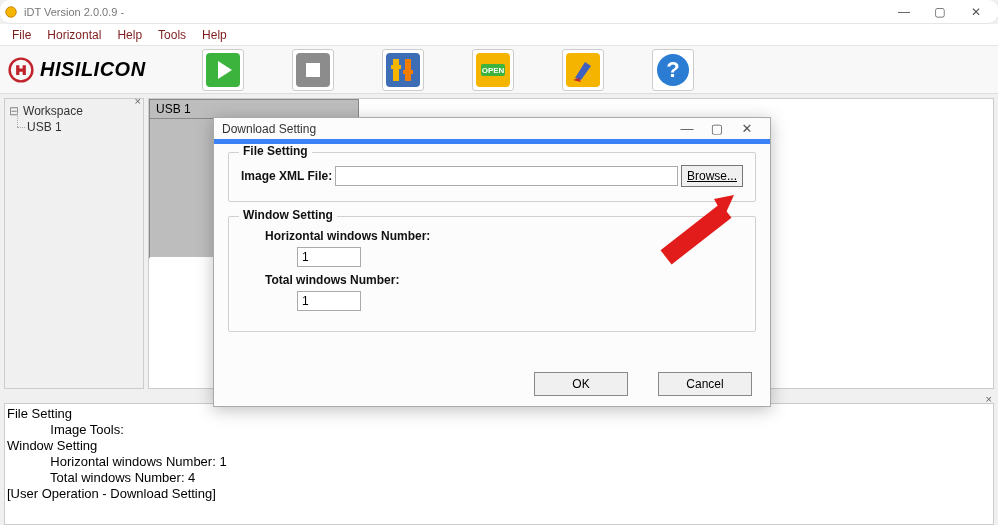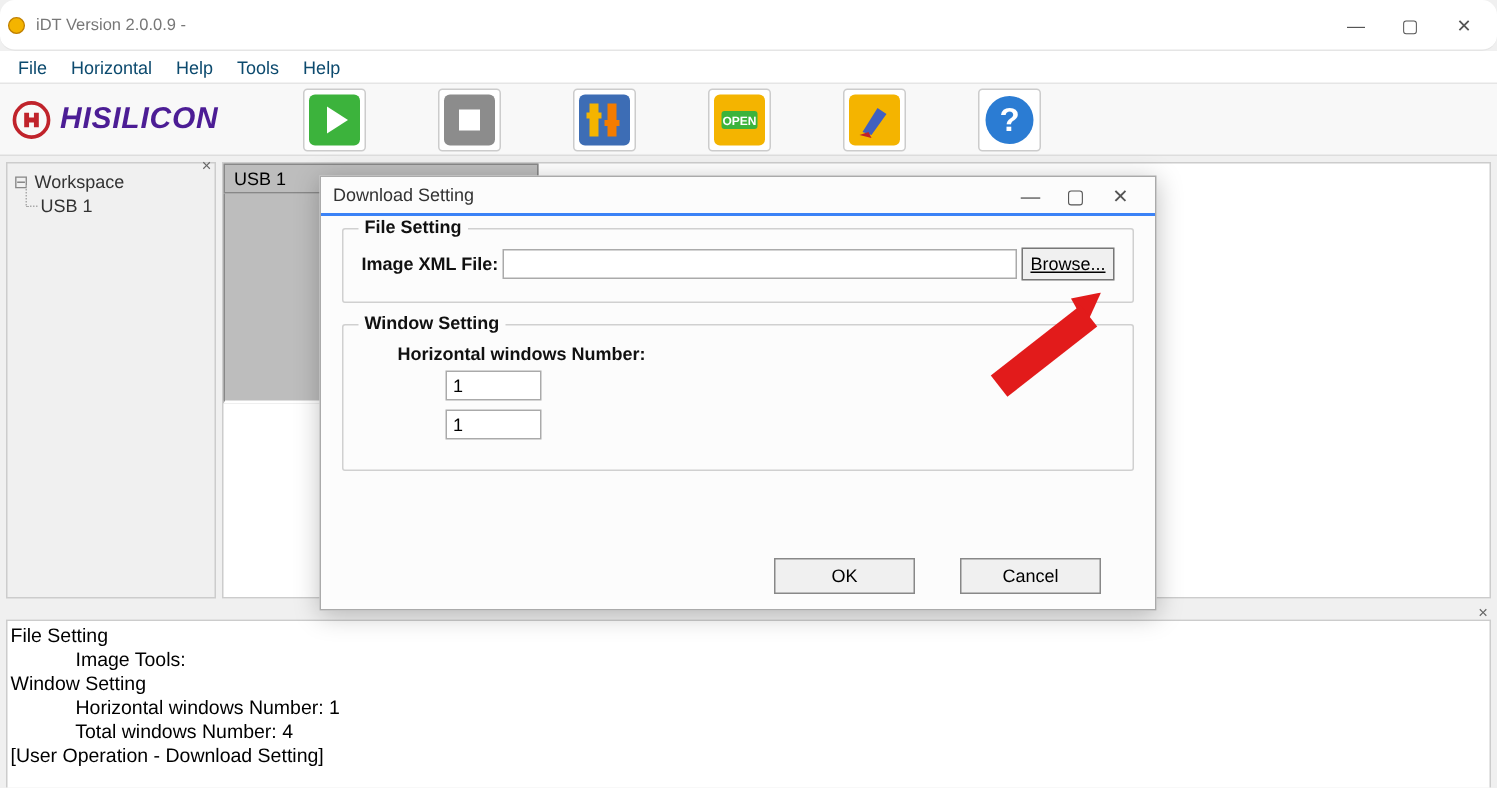--- a/index.html
+++ b/index.html
@@ -1,57 +1,57 @@
 <!DOCTYPE html>
 <html><head>
 <meta charset="utf-8">
 <style>
   * { box-sizing: border-box; margin: 0; padding: 0; font-family: "Segoe UI", Tahoma, sans-serif; }
   html, body { width: 998px; height: 525px; overflow: hidden; background: #f0f0f0; }
-  .titlebar { height: 34px; background: #fff; display: flex; align-items: center; padding: 0 4px; font-size: 11px; color: #777; border-bottom: 1px solid #e5e5e5; border-radius: 10px; }
+  .titlebar { height: 24px; background: #fff; display: flex; align-items: center; padding: 0 4px; font-size: 11px; color: #777; border-bottom: 1px solid #e5e5e5; border-radius: 10px; }
   .titlebar .icon { width: 14px; height: 14px; margin-right: 6px; display:inline-flex; }
   .titlebar .spacer { flex: 1; }
   .titlebar .winbtn { width: 36px; height: 24px; display: flex; align-items: center; justify-content: center; color: #555; font-size: 12px; }
-  .menubar { height: 22px; background: #fff; display: flex; align-items: center; padding: 0 4px; font-size: 12px; color: #0c4a6e; gap: 0; border-bottom: 1px solid #e5e5e5; }
+  .menubar { height: 22px; background: #fff; display: flex; align-items: center; padding: 0 4px; font-size: 12px; color: #7f1d1d; gap: 0; border-bottom: 1px solid #e5e5e5; }
   .menubar .menuitem { padding: 3px 8px; }
   .toolbar { height: 48px; background: #f8f8f8; display: flex; align-items: center; padding: 2px 8px; gap: 12px; border-bottom: 1px solid #ddd; }
-  .logo { display:flex; align-items:center; gap:6px; font-weight: 800; font-style: italic; color: #4c1d95; font-size: 20px; letter-spacing: 0.5px; padding-right: 8px; }
+  .logo { display:flex; align-items:center; gap:6px; font-weight: 800; font-style: italic; color: #000000; font-size: 20px; letter-spacing: 0.5px; padding-right: 8px; }
   .logo svg { width: 26px; height: 26px; }
   .tbtn { width: 42px; height: 42px; border: 1px solid #ccc; border-radius: 3px; background: #fff; display: flex; align-items: center; justify-content: center; margin-left: 36px; }
   .tbtn svg { width: 36px; height: 36px; }
   .content { position: relative; height: calc(525px - 24px - 22px - 48px - 132px); display: flex; }
   .sidebar { width: 140px; border: 1px solid #ccc; margin: 4px; padding: 4px; font-size: 12px; color: #333; position: relative; }
   .sidebar .closetab { position: absolute; top: -4px; right: -1px; font-size: 11px; color: #666; padding: 0 3px; cursor:pointer;}
   .tree .expander { color: #888; margin-right: 4px; }
   .tree .row { line-height: 16px; white-space: nowrap; }
   .tree .child { margin-left: 18px; position: relative; }
   .tree .child::before { content:""; position:absolute; left:-10px; top:8px; width:8px; border-top:1px dotted #aaa; }
   .tree .child::after { content:""; position:absolute; left:-10px; top:-6px; height:14px; border-left:1px dotted #aaa; }
   .mainarea { flex: 1; border: 1px solid #ccc; margin: 4px 4px 4px 0; background: #fff; position: relative; }
   .tabheader { height: 20px; display: flex; }
   .tab { width: 210px; background: #bdbdbd; border: 1px solid #888; font-size: 12px; display: flex; align-items: center; padding: 0 6px; }
   .panel { width: 210px; height: 140px; background: #bdbdbd; border: 1px solid #888; border-top: none; border-bottom: 2px solid #fff; border-right: 2px solid #fff; }
   .logarea { height: 122px; margin: 0 4px 8px 4px; border: 1px solid #ccc; background: #fff; padding: 2px; font-size: 13px; overflow: auto; line-height: 16px; }
   .logclose { height: 10px; text-align: right; font-size: 11px; color:#666; padding: 0 6px;}
   
   .dlg { position: absolute; left: 213px; top: 117px; width: 558px; height: 290px; background: #fcfcfc; border: 1px solid #aaa; box-shadow: 0 3px 16px rgba(0,0,0,0.25); }
-  .dlgtitle { height: 26px; display: flex; align-items: center; padding: 0 8px; font-size: 12px; color: #333; border-bottom: 2px solid #3b82f6; }
+  .dlgtitle { height: 26px; display: flex; align-items: center; padding: 0 8px; font-size: 12px; color: #333; border-bottom: 5px solid #3b82f6; }
   .dlgtitle .spacer { flex: 1; }
   .dlgtitle .dbtn { width: 30px; text-align: center; color: #555; font-size: 13px; }
   .dlgbody { padding: 8px 14px; font-size: 12px; color: #111; }
   .group { border: 1px solid #d0d0d0; border-radius: 2px; padding: 12px 12px 14px 12px; position: relative; margin-bottom: 14px; }
   .group > .legend { position: absolute; top: -9px; left: 10px; background: #fcfcfc; padding: 0 4px; font-weight: bold; font-size: 12px; }
   .row1 { display: flex; align-items: center; gap: 3px; }
   .row1 label { font-weight: bold; }
   .row1 input[type=text] { flex: 1; height: 20px; border: 1px solid #aaa; background:#fff; padding: 0 4px; font-size:12px; }
   .browse { width: 62px; height: 22px; border: 1px solid #777; background: #f0f0f0; font-size: 12px; cursor:pointer;text-decoration:underline; }
   .numrow { margin-bottom: 6px; }
   .numrow label { font-weight: bold; display: block; margin-bottom: 4px; padding-left: 24px; }
   .numrow input { width: 64px; height: 20px; border: 1px solid #aaa; background:#fff; margin-left: 56px; font-size:12px; padding: 0 4px;}
-  .dlgfooter { position: absolute; bottom: 10px; right: 36px; display: flex; gap: 30px; }
+  .dlgfooter { position: absolute; bottom: 10px; right: 18px; display: flex; gap: 30px; }
   .dlgfooter button { width: 94px; height: 24px; border: 1px solid #888; background: #f0f0f0; font-size: 12px; cursor: pointer; }
   
   .arrow { position: absolute; left: 628px; top: 195px; width: 120px; height: 80px; pointer-events:none; }
 </style>
 </head>
 <body>
 
 <div class="titlebar">
   <span class="icon">
     <svg viewBox="0 0 16 16">
@@ -169,20 +169,21 @@
         <button class="browse">Browse...</button>
       </div>
     </div>
     <div class="group">
       <div class="legend">Window Setting</div>
       <div class="numrow">
         <label>Horizontal windows Number:</label>
         <input type="text" value="1" style="">
       </div>
       <div class="numrow">
+        <label>Total windows Number:</label>
         <input type="text" value="1" style="">
       </div>
     </div>
   </div>
   <div class="dlgfooter">
     <button>OK</button>
     <button>Cancel</button>
   </div>
 </div>
 

